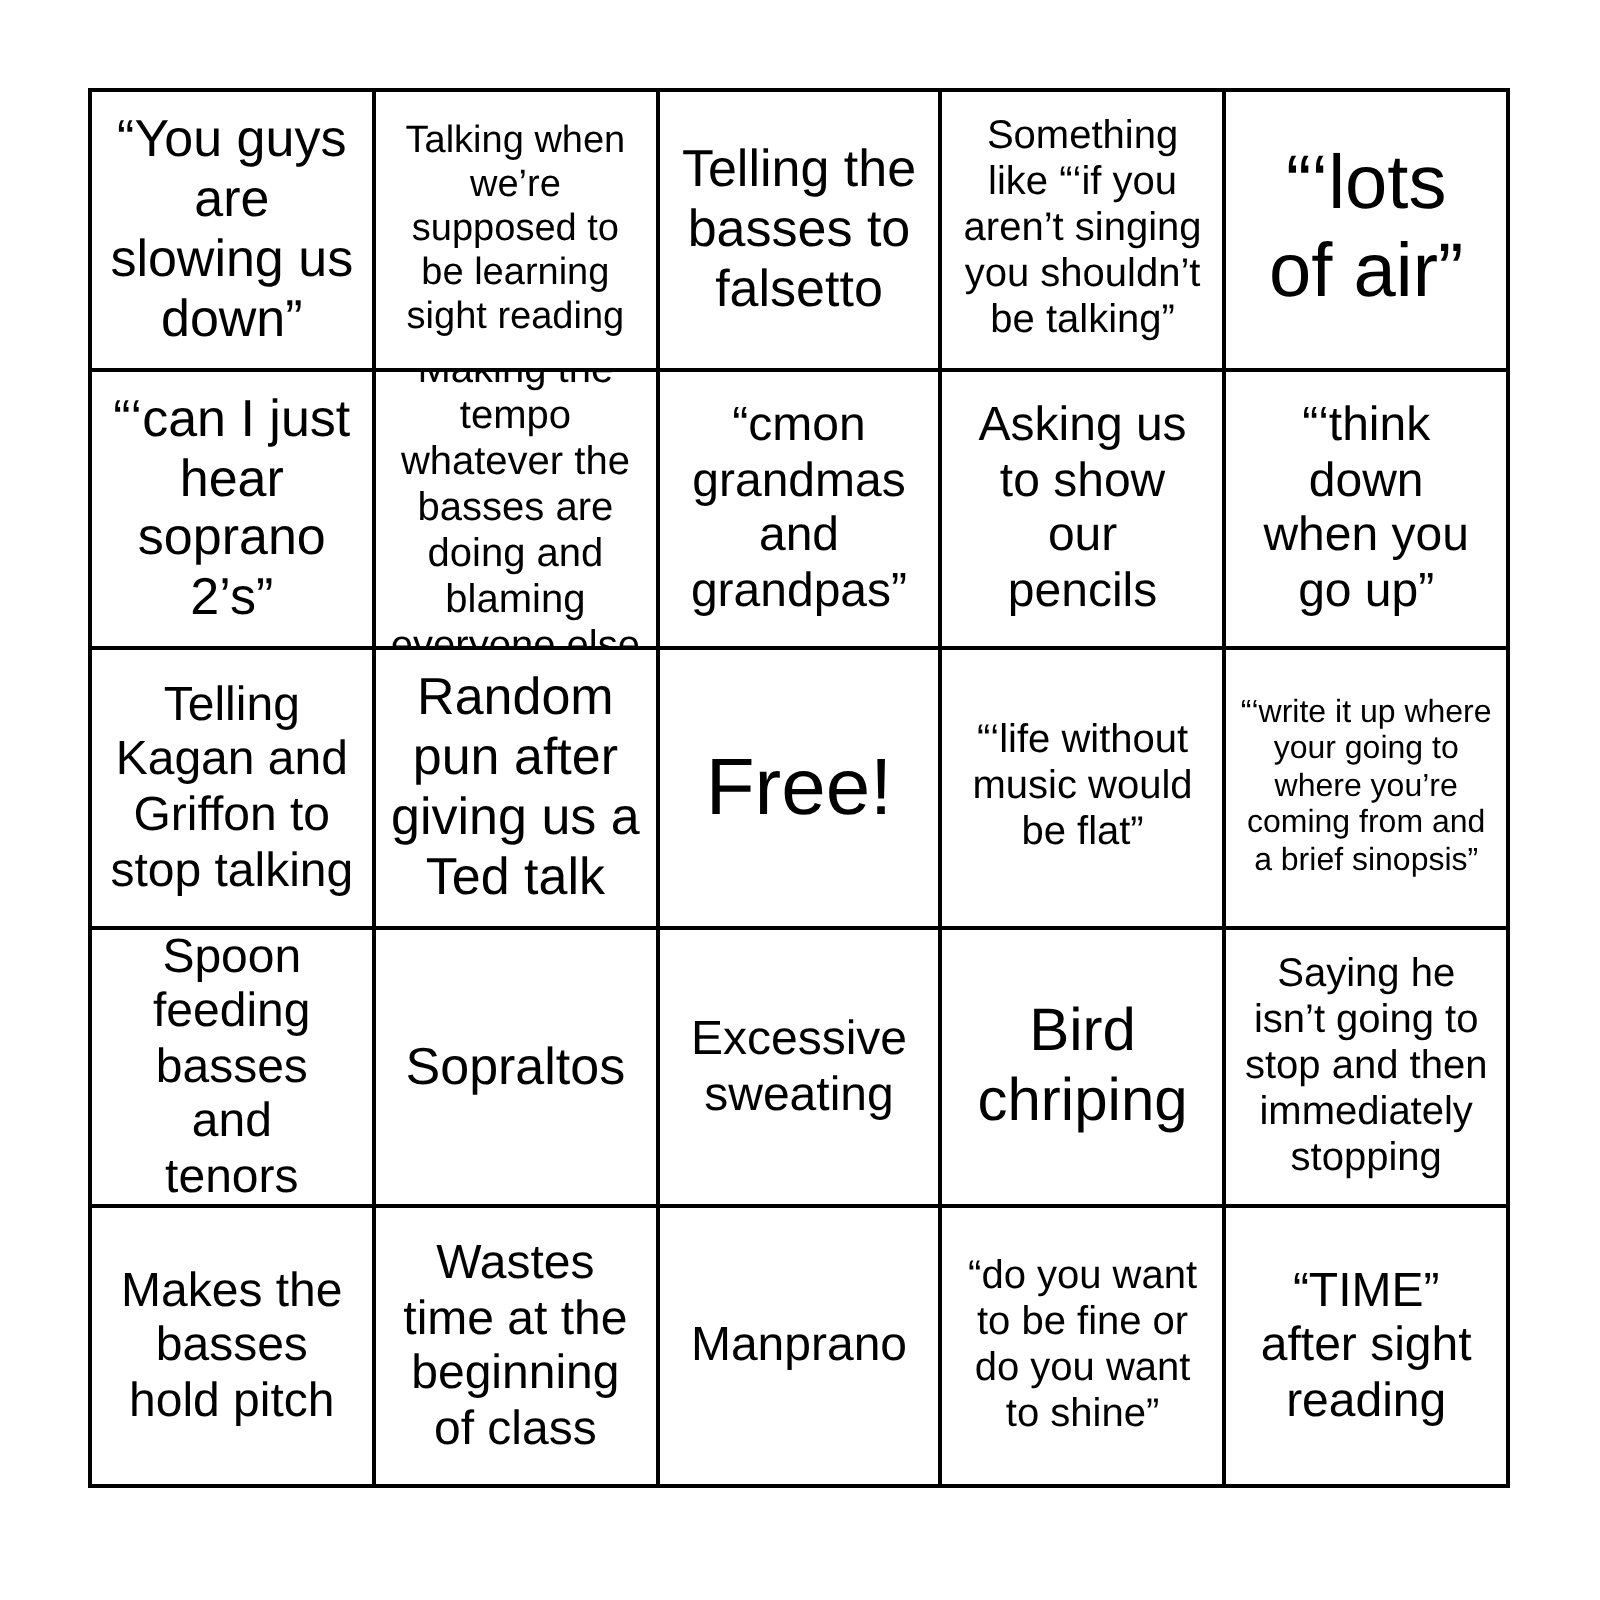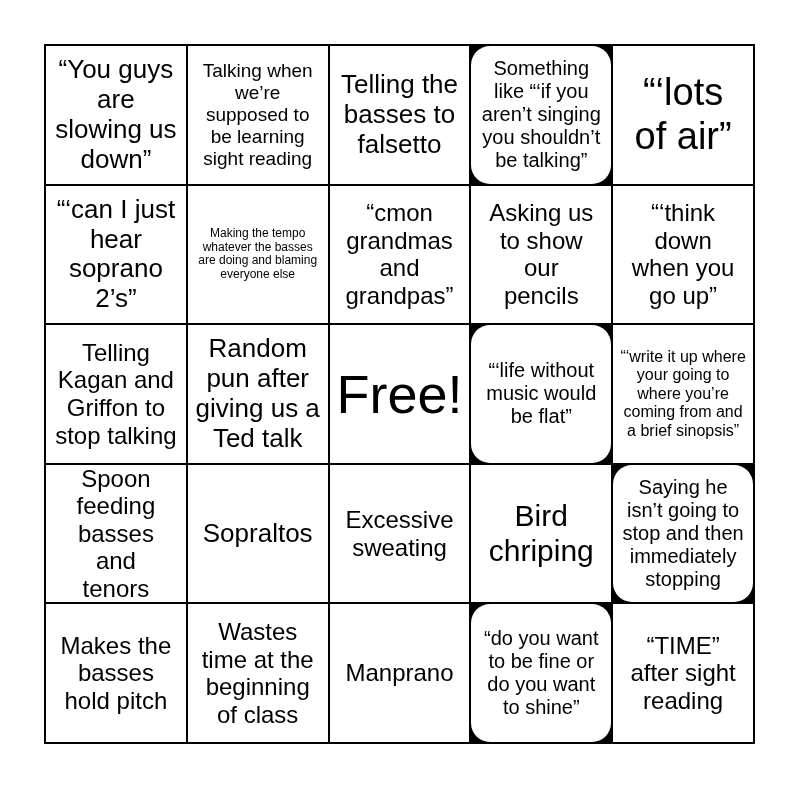--- a/index.html
+++ b/index.html
@@ -39,28 +39,28 @@
     justify-content: center;
     text-align: center;
     padding: 2px 6px;
     box-sizing: border-box;
     line-height: 1.15;
     color: #000000;
     overflow: hidden;
     cursor: default;
   }
   .fs16 { font-size: 16px; }
-  .fs17 { font-size: 12px; }
+  .fs17 { font-size: 20px; }
   .fs19 { font-size: 19px; }
-  .fs20 { font-size: 20px; border-radius: 19px; }
+  .fs20 { font-size: 20px; }
   .fs24 { font-size: 24px; }
   .fs26 { font-size: 26px; }
   .fs30 { font-size: 30px; }
   .fs38 { font-size: 38px; }
-  .fs44 { font-size: 54px; }
+  .fs44 { font-size: 40px; }
   .pad10 { padding-left: 10px; padding-right: 10px; }
   .pad14 { padding-left: 14px; padding-right: 14px; }
 </style>
 </head>
 <body>
 
 <div class="page">
   <div class="bingo-card">
 
     <div class="cell fs26">“You guys are slowing us down”</div>

